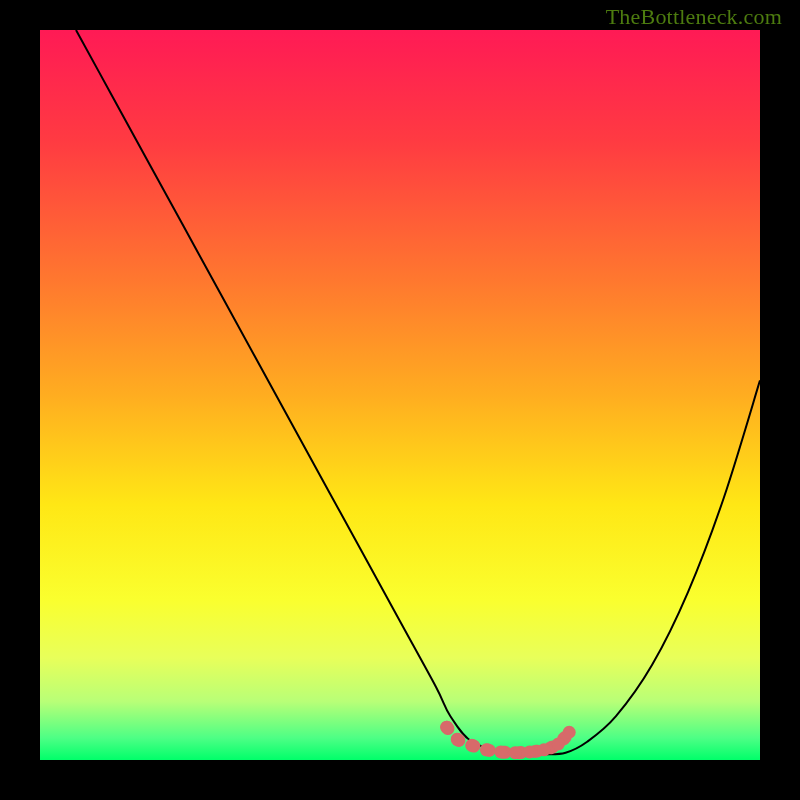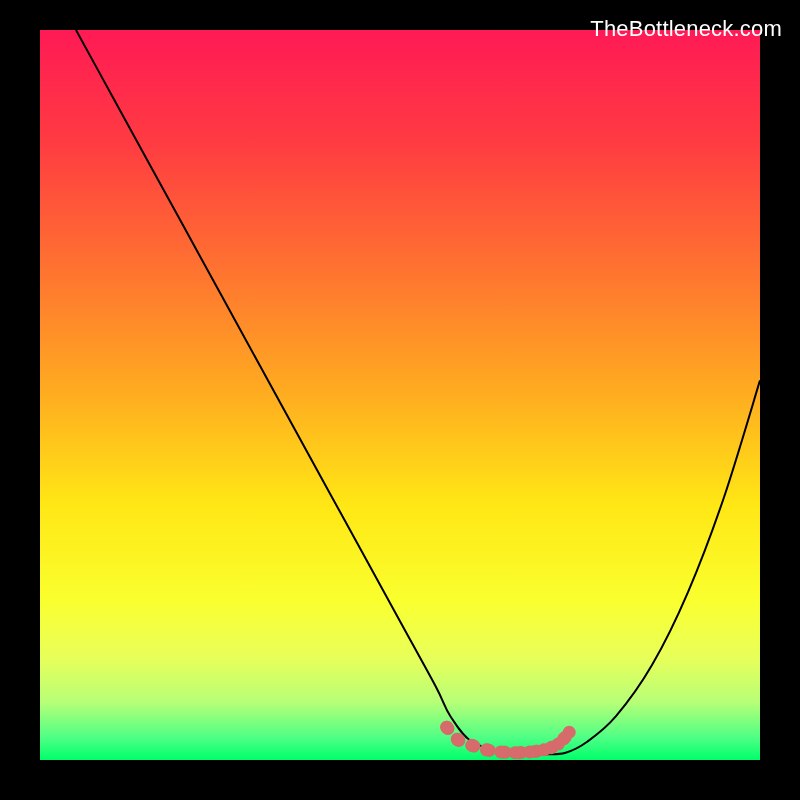--- a/index.html
+++ b/index.html
@@ -6,27 +6,28 @@
   body {
     width: 800px;
     height: 800px;
     background: #000;
     position: relative;
     overflow: hidden;
     font-family: Arial, Helvetica, sans-serif;
   }
   .watermark {
     position: absolute;
-    top: 16px;
+    top: 4px;
     right: 18px;
-    color: #ffffff;
+    color: #4d7c0f;
     font-size: 22px;
     font-weight: 500;
     z-index: 10;
     letter-spacing: 0.2px;
+    font-family: Liberation Serif, serif;
   }
   .gradient-area {
     position: absolute;
     overflow: hidden;
   }
   .rainbow {
     width: 100%;
     height: 100%;
   }
   .curve-svg {

